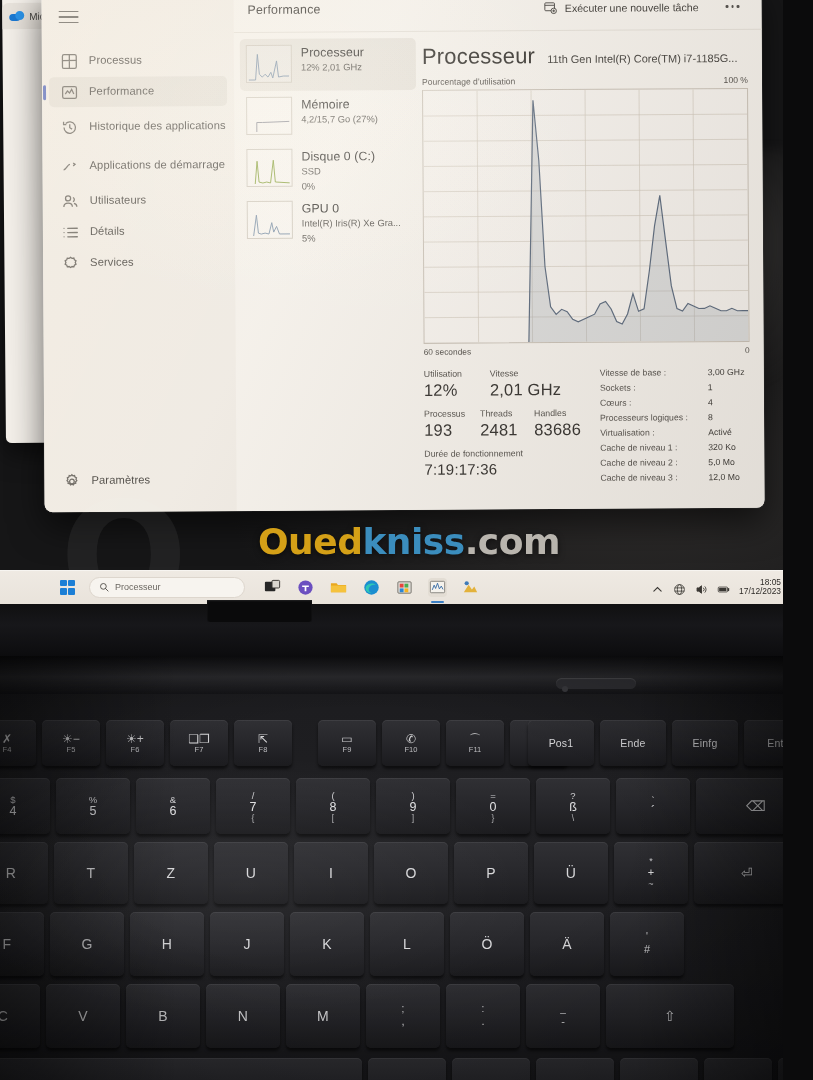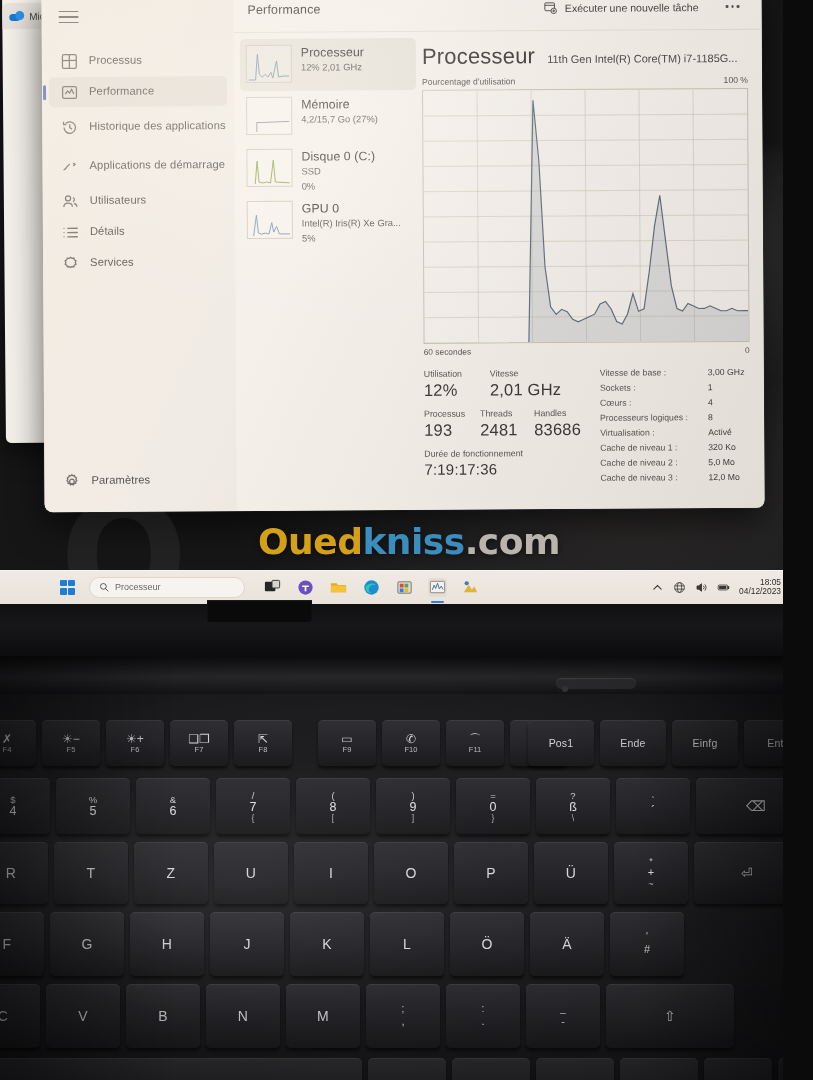--- a/index.html
+++ b/index.html
@@ -238,21 +238,21 @@
 
   .tb-icons { display:flex; align-items:center; gap: 14px; margin-left: 18px;}
   .tbi { width: 19px; height: 19px; position: relative; cursor: pointer; flex:none;}
   .tbi.active::after{
     content:""; position:absolute; left:3px; right:3px; bottom:-6px; height:2px;
     background:#3b7fc4; border-radius:2px;
   }
   .tbi.active { background:#e3ddd4; border-radius:4px; }
 
   .tb-right {
-    margin-left: auto; display: flex; align-items: center; gap: 9px; margin-right: 10px;
+    margin-left: auto; display: flex; align-items: flex-end; gap: 9px; margin-right: 10px;
   }
   .tray-ico { width: 13px; height: 13px; color: #3a3733; cursor:pointer; flex:none;}
   .tray-ico svg{display:block;width:100%;height:100%;}
   .clock { text-align: right; line-height: 1.12; cursor: pointer; }
   .clock div:first-child { font-size: 8.4px; color: #2e2b28; }
   .clock div:last-child  { font-size: 8.4px; color: #2e2b28; }
 
   
   .bezel-bottom {
     position: absolute; left: 0; top: 604px; width: 813px; height: 52px;
@@ -712,21 +712,21 @@
         </span>
         <span class="tray-ico">
           <svg viewBox="0 0 16 16" fill="none" stroke="currentColor" stroke-width="1">
               <rect x="1.5" y="5" width="11.5" height="6" rx="1.2"></rect>
               <rect x="2.6" y="6.1" width="9" height="3.8" fill="currentColor" stroke="none"></rect>
               <path d="M14.2 6.8v2.4" stroke-width="1.6" stroke-linecap="round"></path>
             </svg>
         </span>
         <span class="clock">
           <div>18:05</div>
-          <div>04/12/2023</div>
+          <div>17/12/2023</div>
         </span>
         <span class="tray-ico">
           <svg viewBox="0 0 16 16" fill="none" stroke="currentColor" stroke-width="1.1">
               <path d="M4 11V7.2a4 4 0 0 1 8 0V11l1.2 1.4H2.8z" stroke-linejoin="round"></path>
               <path d="M6.6 13.3a1.6 1.6 0 0 0 2.8 0"></path>
             </svg>
         </span>
       </div>
     </div>
   </div>

